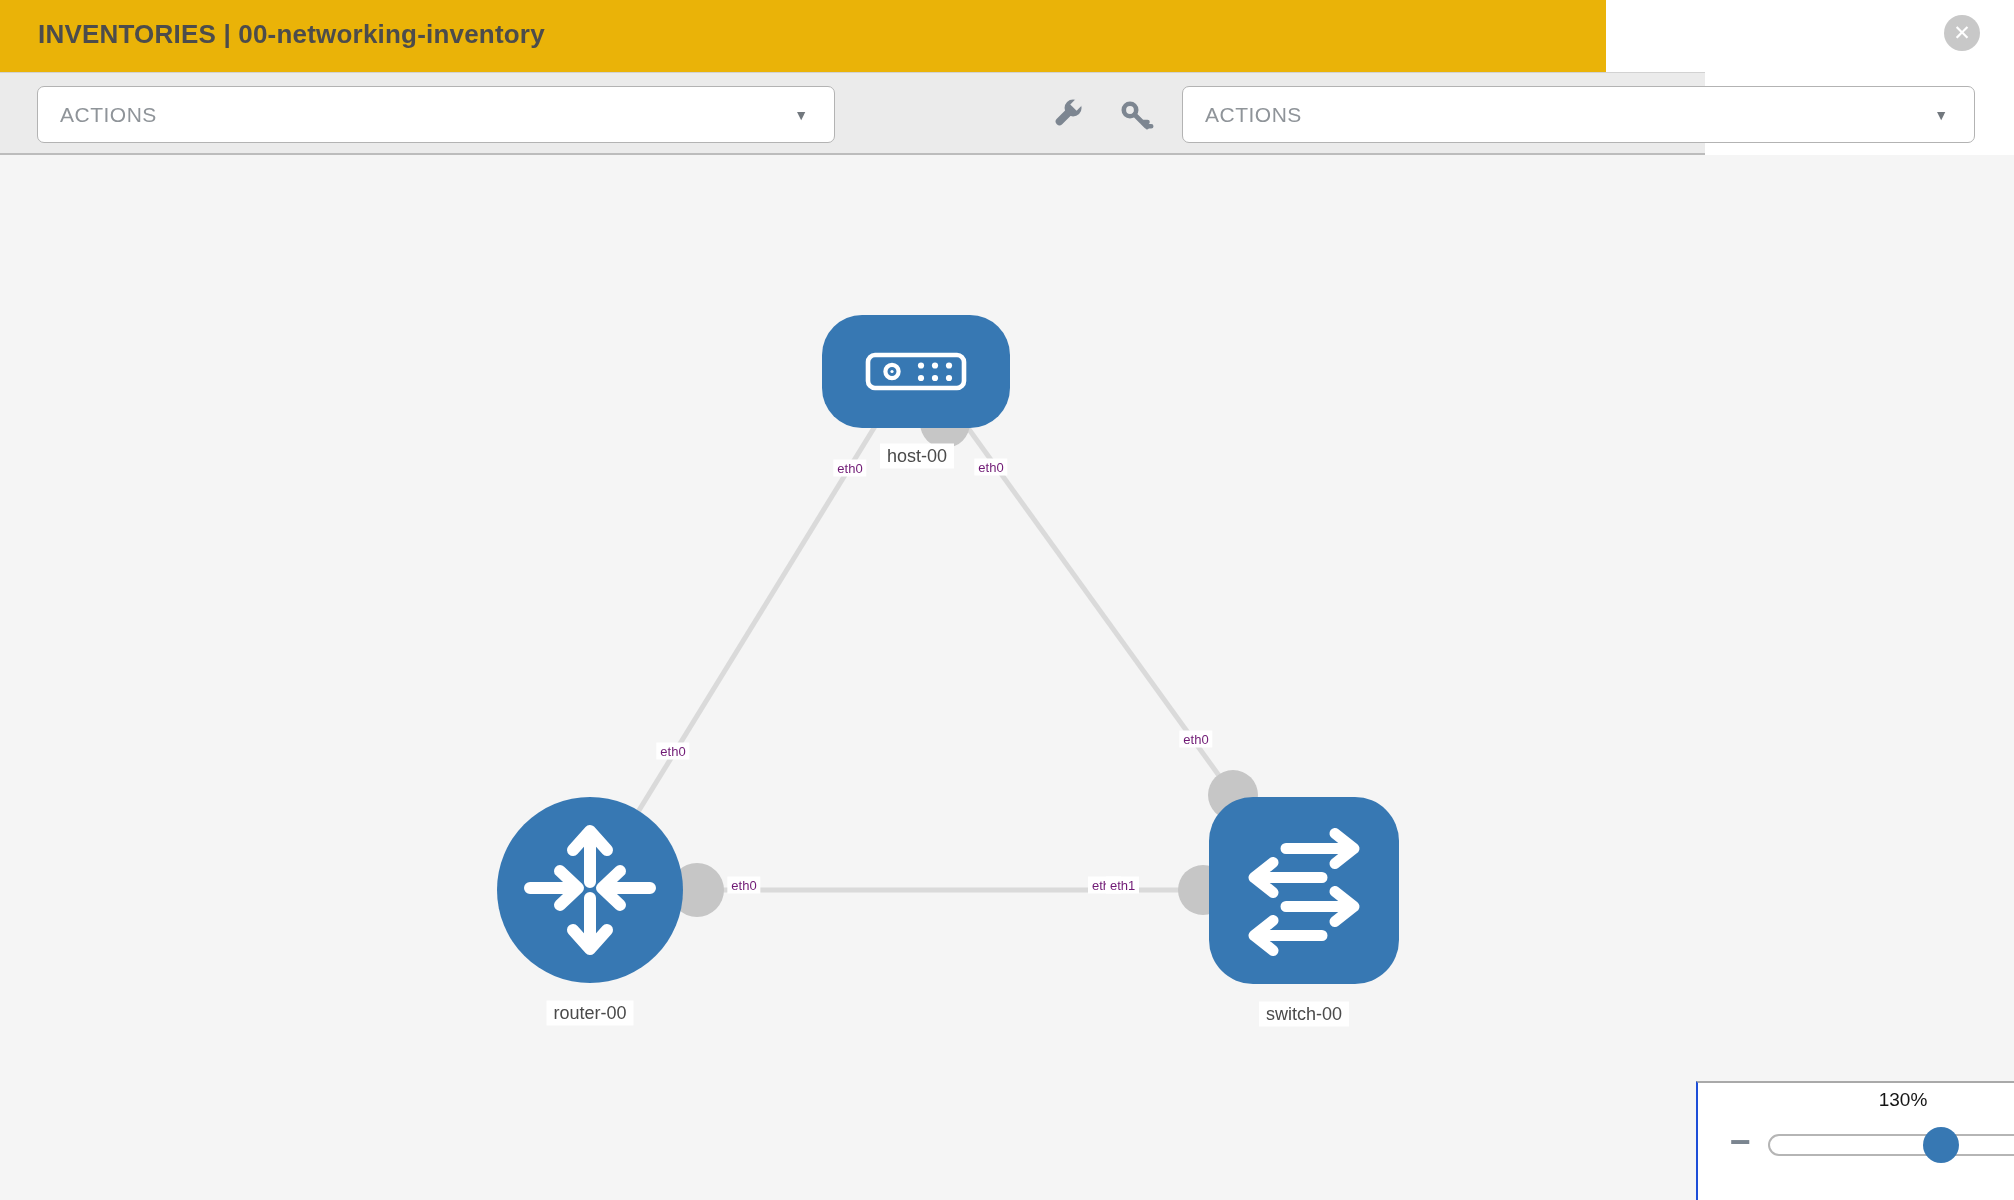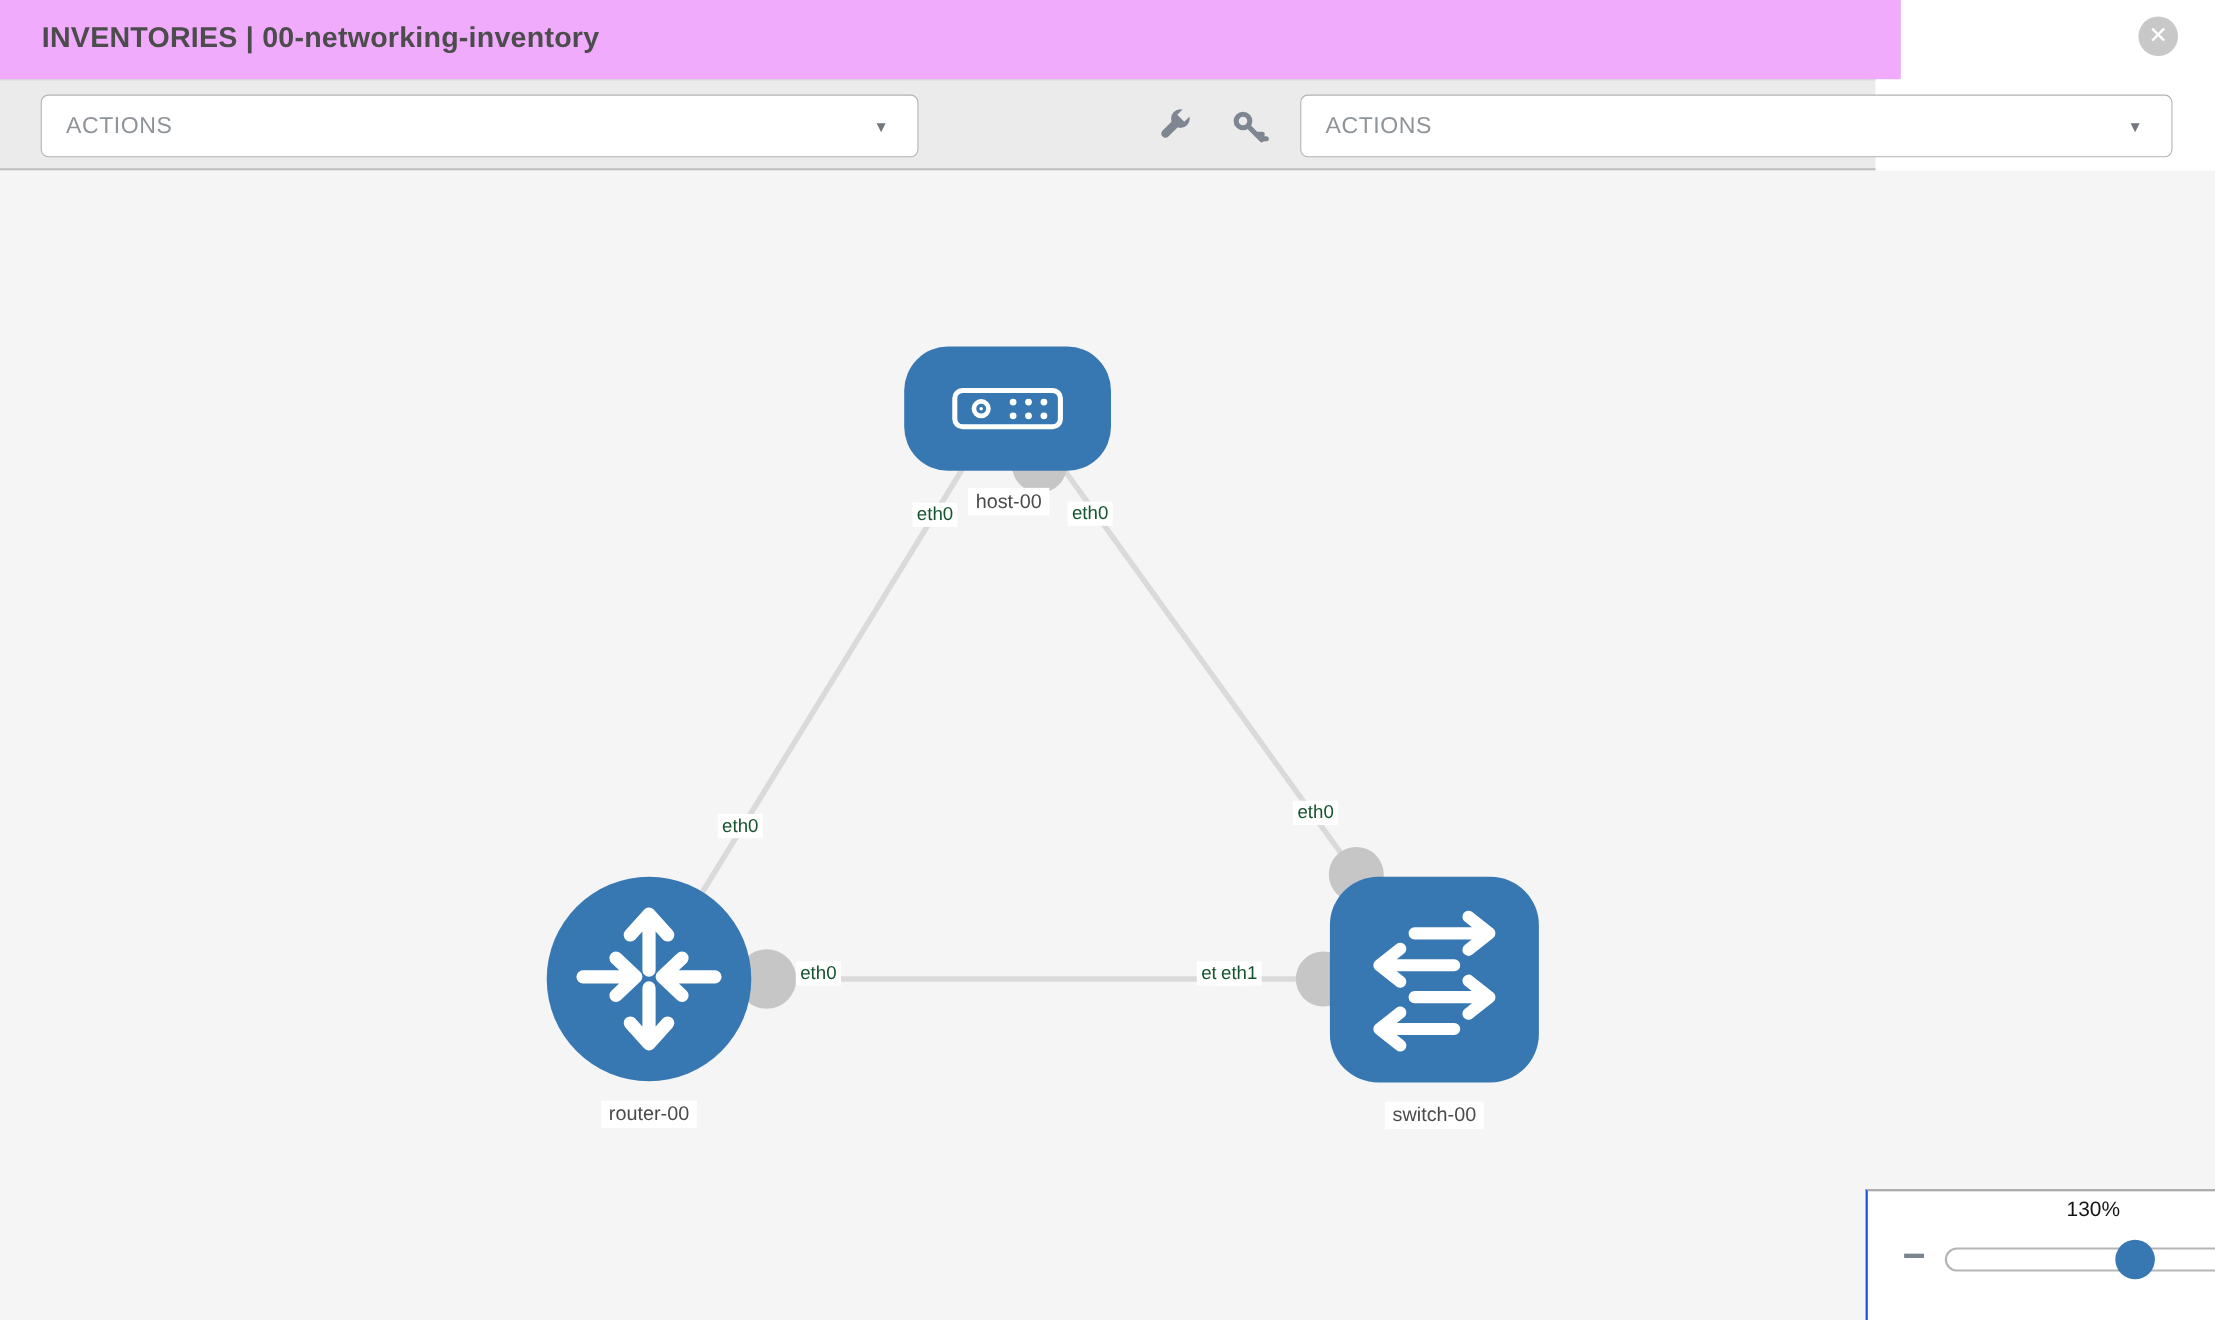--- a/index.html
+++ b/index.html
@@ -1,42 +1,42 @@
 <!DOCTYPE html>
 <html><head>
 <meta charset="utf-8">
 <style>
   * { margin:0; padding:0; box-sizing:border-box; }
   html,body { width:2014px; height:1200px; overflow:hidden;
     font-family:"Liberation Sans","DejaVu Sans",sans-serif; background:#fff; }
 
   
-  #header { position:absolute; left:0; top:0; width:1728px; height:72px; background:#f0abfc; }
+  #header { position:absolute; left:0; top:0; width:1606px; height:72px; background:#eab308; }
   #page-title { position:absolute; left:38px; top:19px; font-size:26px; font-weight:bold; color:#4c4c4c; letter-spacing:0.2px; }
   #close-btn { position:absolute; left:1944px; top:15px; width:36px; height:36px; border-radius:50%;
     background:#c8c8c8; color:#ffffff; font-size:21px; font-weight:bold; text-align:center; line-height:36px; cursor:pointer; }
 
   
   #toolbar { position:absolute; left:0; top:72px; width:1705px; height:83px; background:#ebebeb;
     border-top:1px solid #d2d2d2; border-bottom:2px solid #bcbcbc; }
   .combo { position:absolute; top:13px; height:57px; background:#ffffff; border:1px solid #b3b3b3; border-radius:7px; }
   .combo .combo-text { position:absolute; left:22px; top:50%; transform:translateY(-50%); font-size:21px; color:#8f9499; letter-spacing:0.5px; }
   .combo .caret { position:absolute; right:26px; top:50%; transform:translateY(-50%); font-size:14px; color:#72787e; }
   #actions-combo { left:37px; width:798px; }
   #search-combo { left:1182px; width:793px; }
   .tool-icon { position:absolute; cursor:pointer; }
 
   
   #canvas { position:absolute; left:0; top:155px; width:2014px; height:1045px; background:#f5f5f5; }
   #net-svg { position:absolute; left:0; top:0; }
 
   .node-label { position:absolute; transform:translate(-50%,-50%); background:#ffffff; color:#4a4a4a;
     font-size:18px; padding:2px 7px; white-space:nowrap; }
-  .if-label { position:absolute; transform:translate(-50%,-50%); background:#ffffff; color:#14532d;
-    font-size:17px; padding:1px 4px; white-space:nowrap; }
+  .if-label { position:absolute; transform:translate(-50%,-50%); background:#ffffff; color:#701a75;
+    font-size:13px; padding:1px 4px; white-space:nowrap; }
   .if-label.anchored { transform:translateY(-50%); }
 
   
   #zoom-panel { position:absolute; left:1696px; top:1081px; width:394px; height:119px; background:#ffffff;
     border-left:2px solid #1d4ed8; border-top:2px solid #a9a9a9; }
   #zoom-level { position:absolute; left:140px; top:6px; width:130px; text-align:center; font-size:19px; color:#141414; }
   .zoom-btn { position:absolute; width:44px; height:44px; text-align:center; line-height:42px;
     font-size:36px; font-weight:bold; color:#7b8590; cursor:pointer; }
   #zoom-out-btn { left:20px; top:38px; }
   #zoom-in-btn { left:342px; top:38px; }

